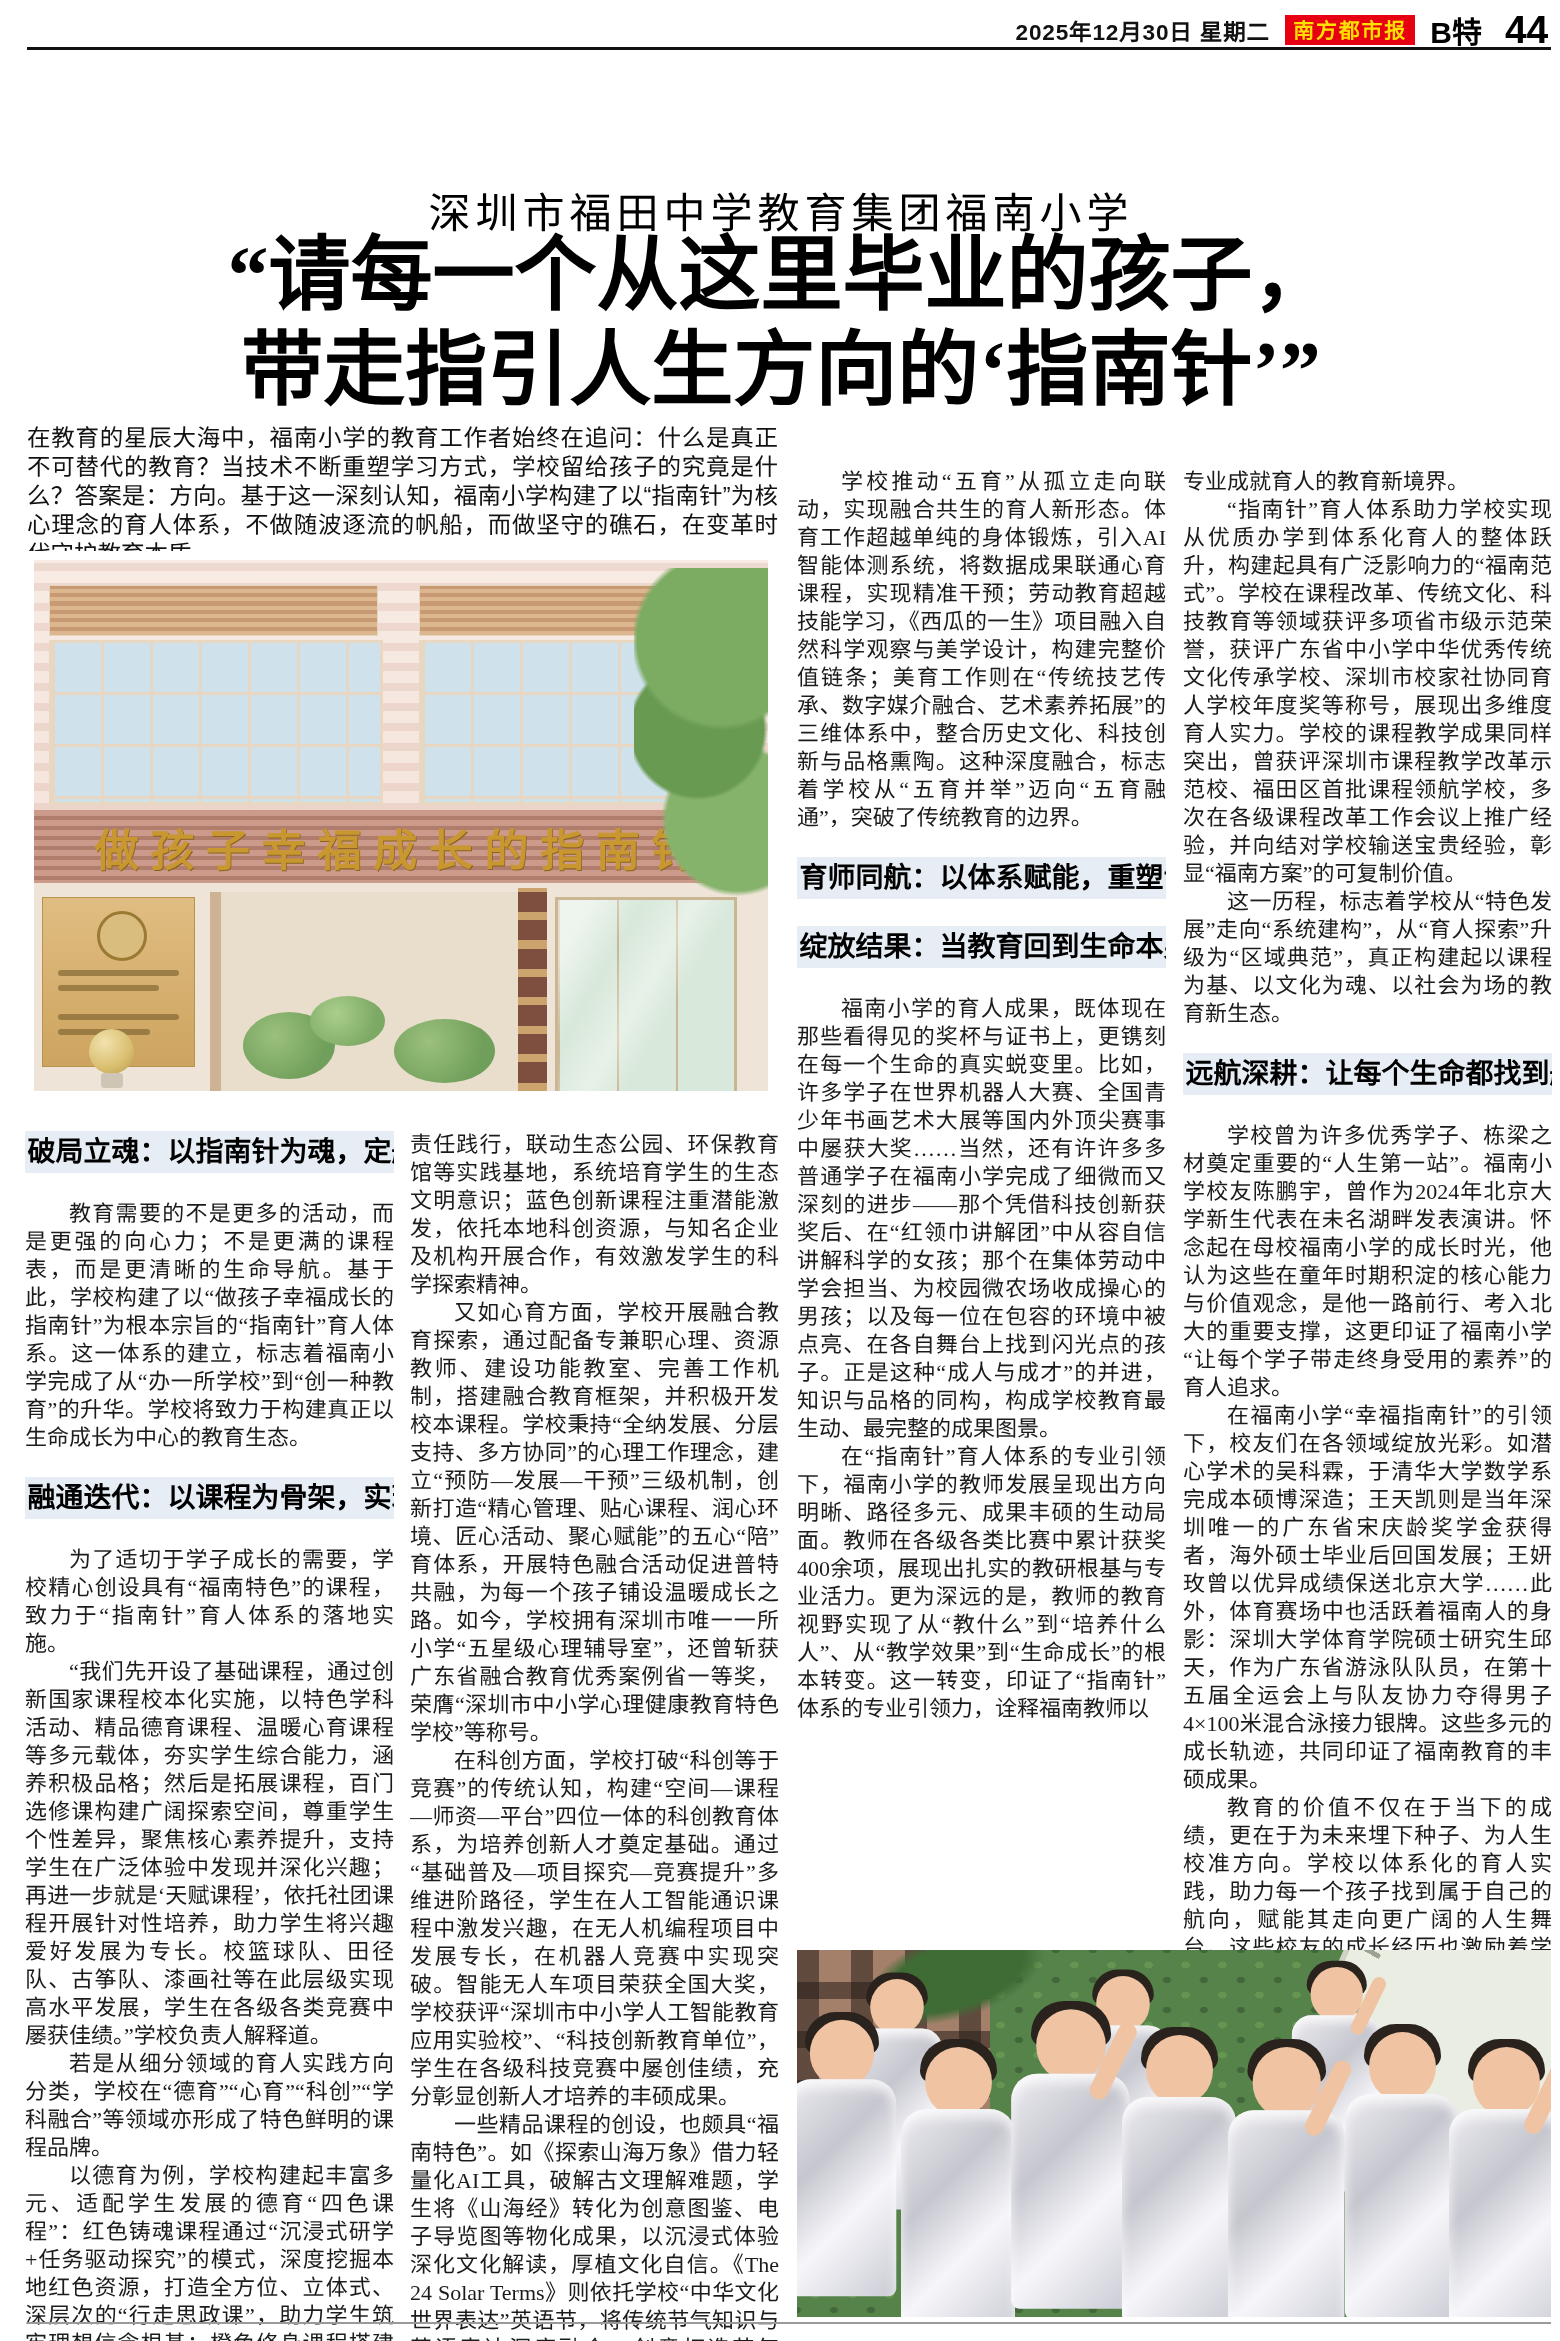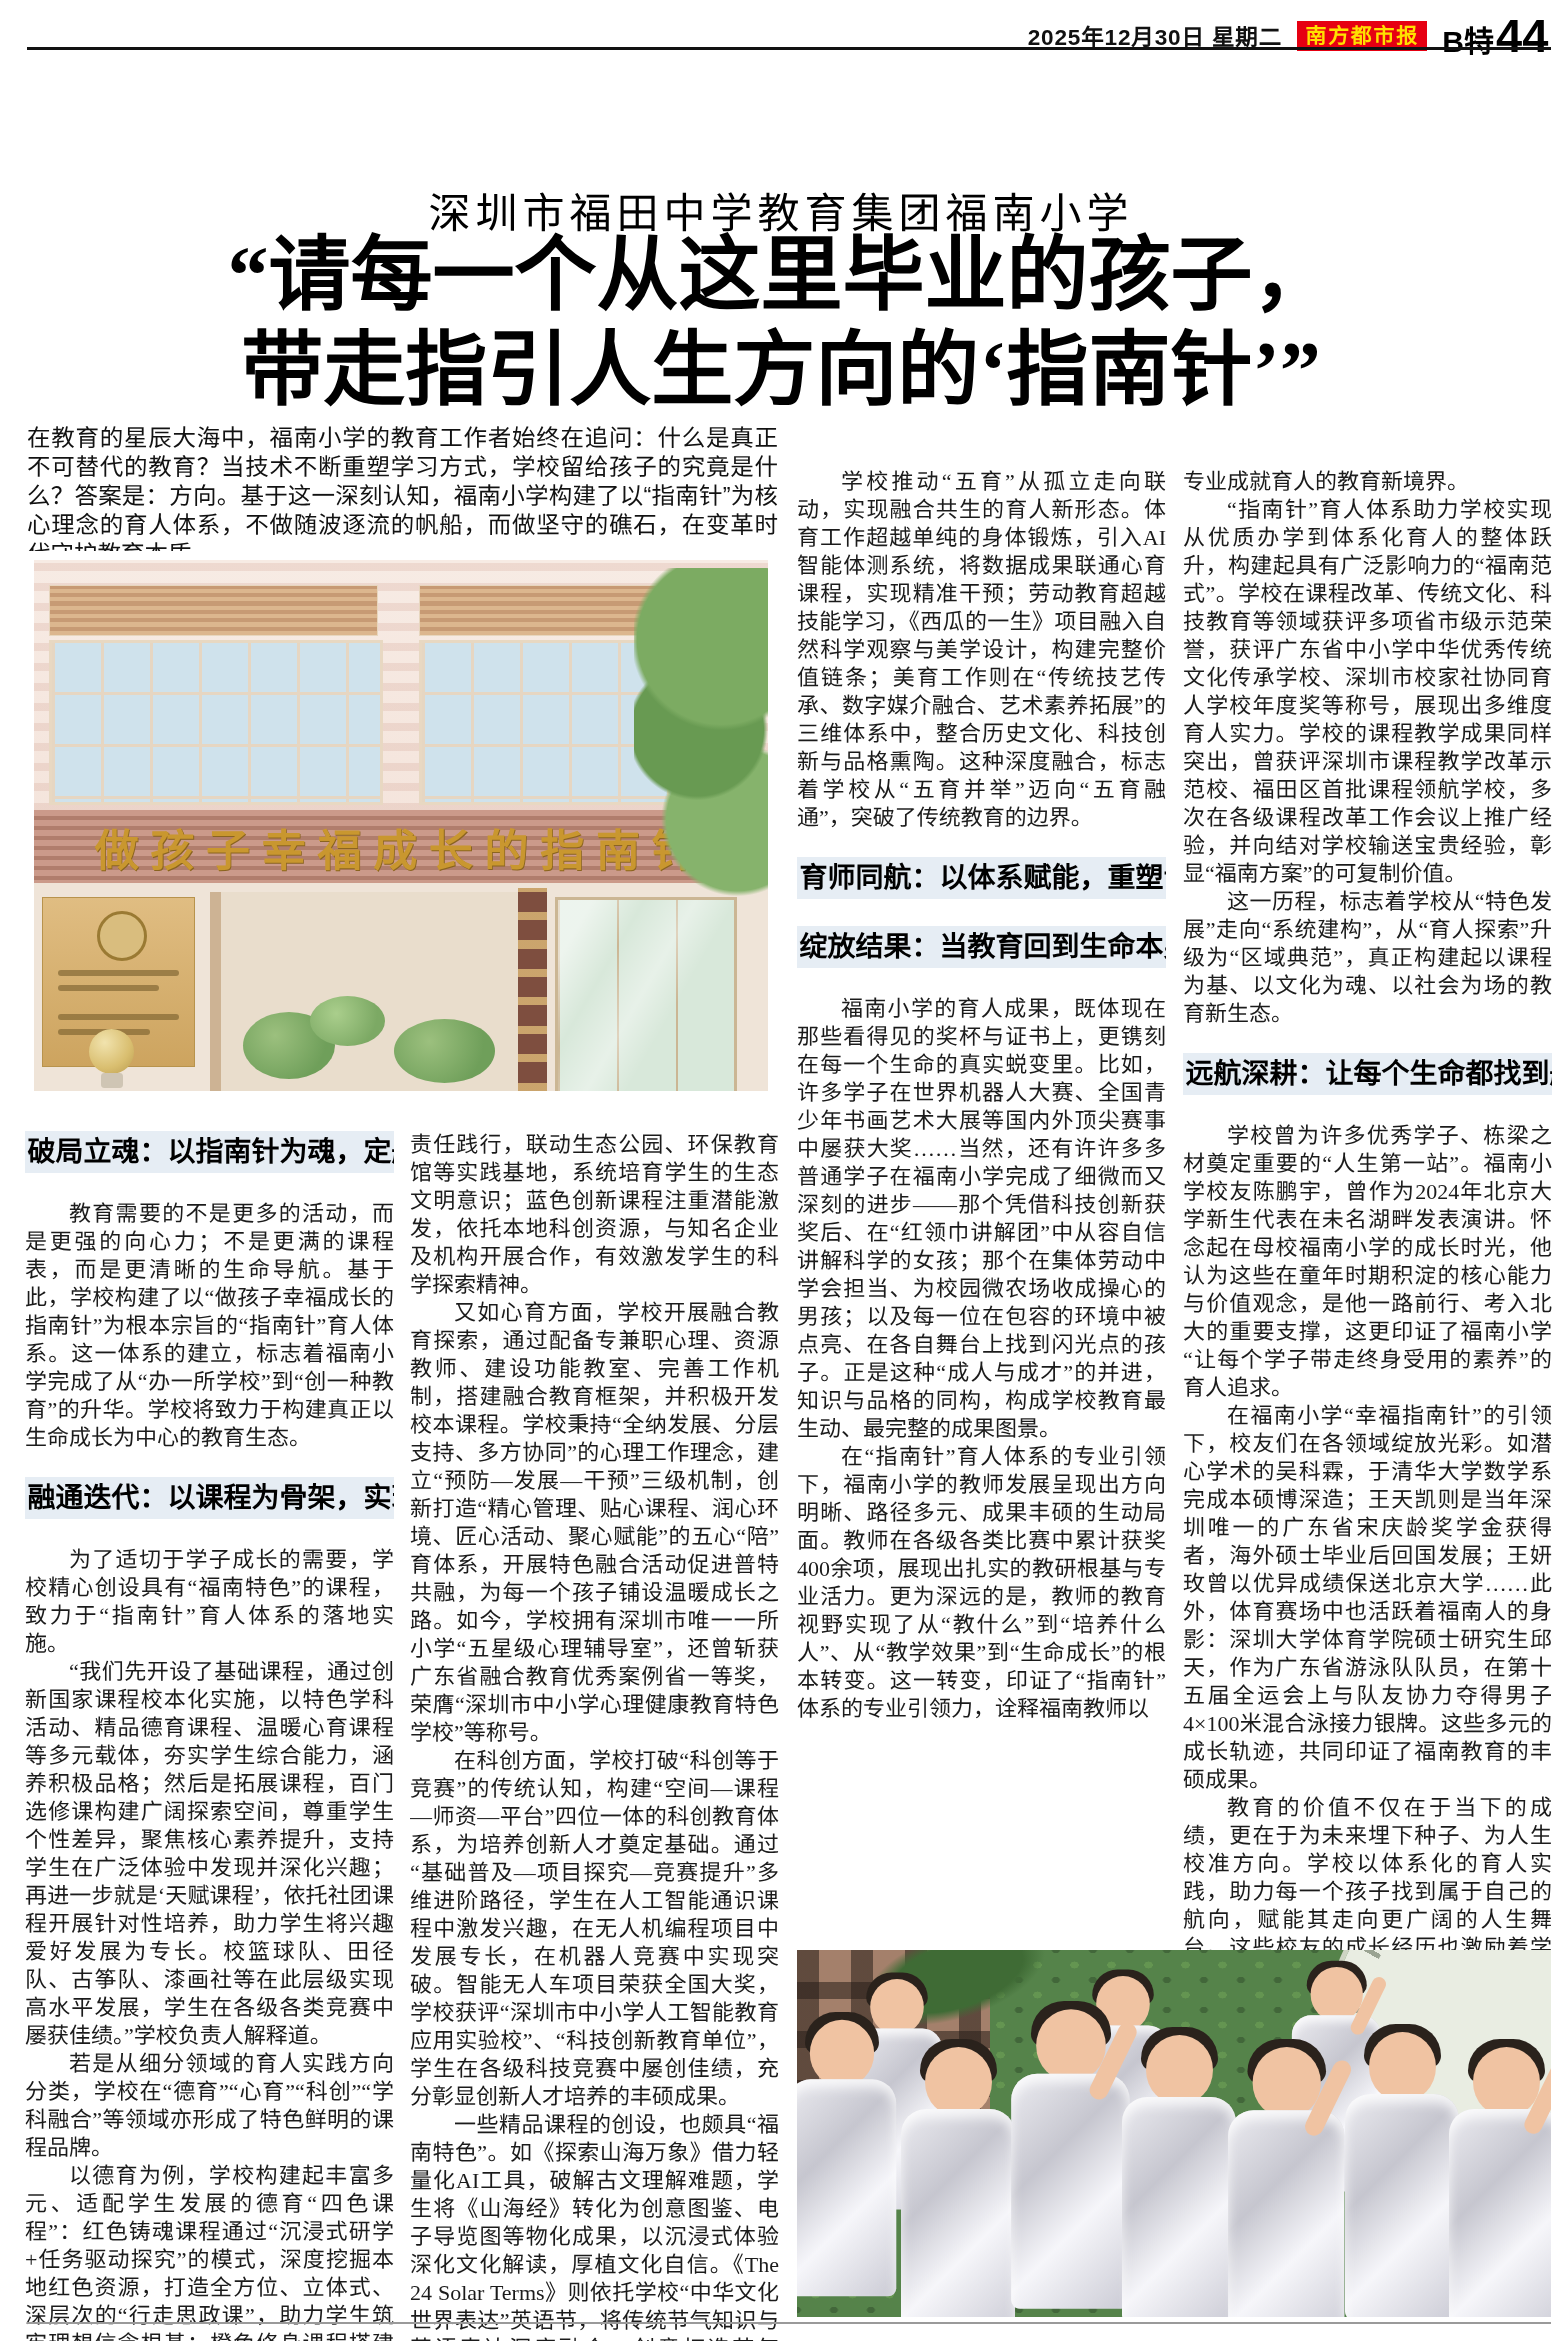--- a/index.html
+++ b/index.html
@@ -5,23 +5,23 @@
   html,body{margin:0;padding:0;background:#fff;}
   body{font-family:"Liberation Serif","DejaVu Serif",serif;color:#1b1b1b;}
   #page{position:relative;width:1560px;height:2342px;background:#fff;overflow:hidden;text-decoration:underline;}
 
   
   .hdr{position:absolute;top:8.4px;right:11.7px;display:flex;align-items:center;gap:15px;
        font-family:"Liberation Sans","DejaVu Sans",sans-serif;}
   .hdr-date{font-size:22.6px;font-weight:600;color:#111;letter-spacing:0.8px;}
   .hdr-logo{background:#e60012;color:#ffe100;font-weight:700;font-size:21px;
             padding:2.5px 8.4px;letter-spacing:1.7px;line-height:25px;}
-  .hdr-page{display:flex;align-items:baseline;gap:2px;color:#000;}
+  .hdr-page{display:flex;align-items:baseline;gap:23px;color:#000;}
   .hdr-edition{font-size:30px;font-weight:800;}
-  .hdr-num{font-size:47px;font-weight:800;}
+  .hdr-num{font-size:39px;font-weight:800;}
 
   .rule-top{position:absolute;top:47px;left:27px;width:1524px;height:3.4px;background:#111;}
   .rule-bottom{position:absolute;top:2322px;left:27px;width:1524px;height:1.7px;background:#9a9a9a;}
 
   
   .banner{position:absolute;top:55px;left:134px;width:1374px;height:104px;overflow:hidden;
           background:linear-gradient(90deg,#f0539e 0%,#e055a8 30%,#9157c1 62%,#4a5ab6 88%,#3e4da8 100%);}
   .banner-title{position:absolute;left:331px;top:6.7px;width:1030px;text-align:left;white-space:nowrap;
           font-family:"Liberation Sans","DejaVu Sans",sans-serif;font-style:italic;font-weight:800;
           font-size:77px;line-height:90px;color:#ffffff;letter-spacing:1.7px;

